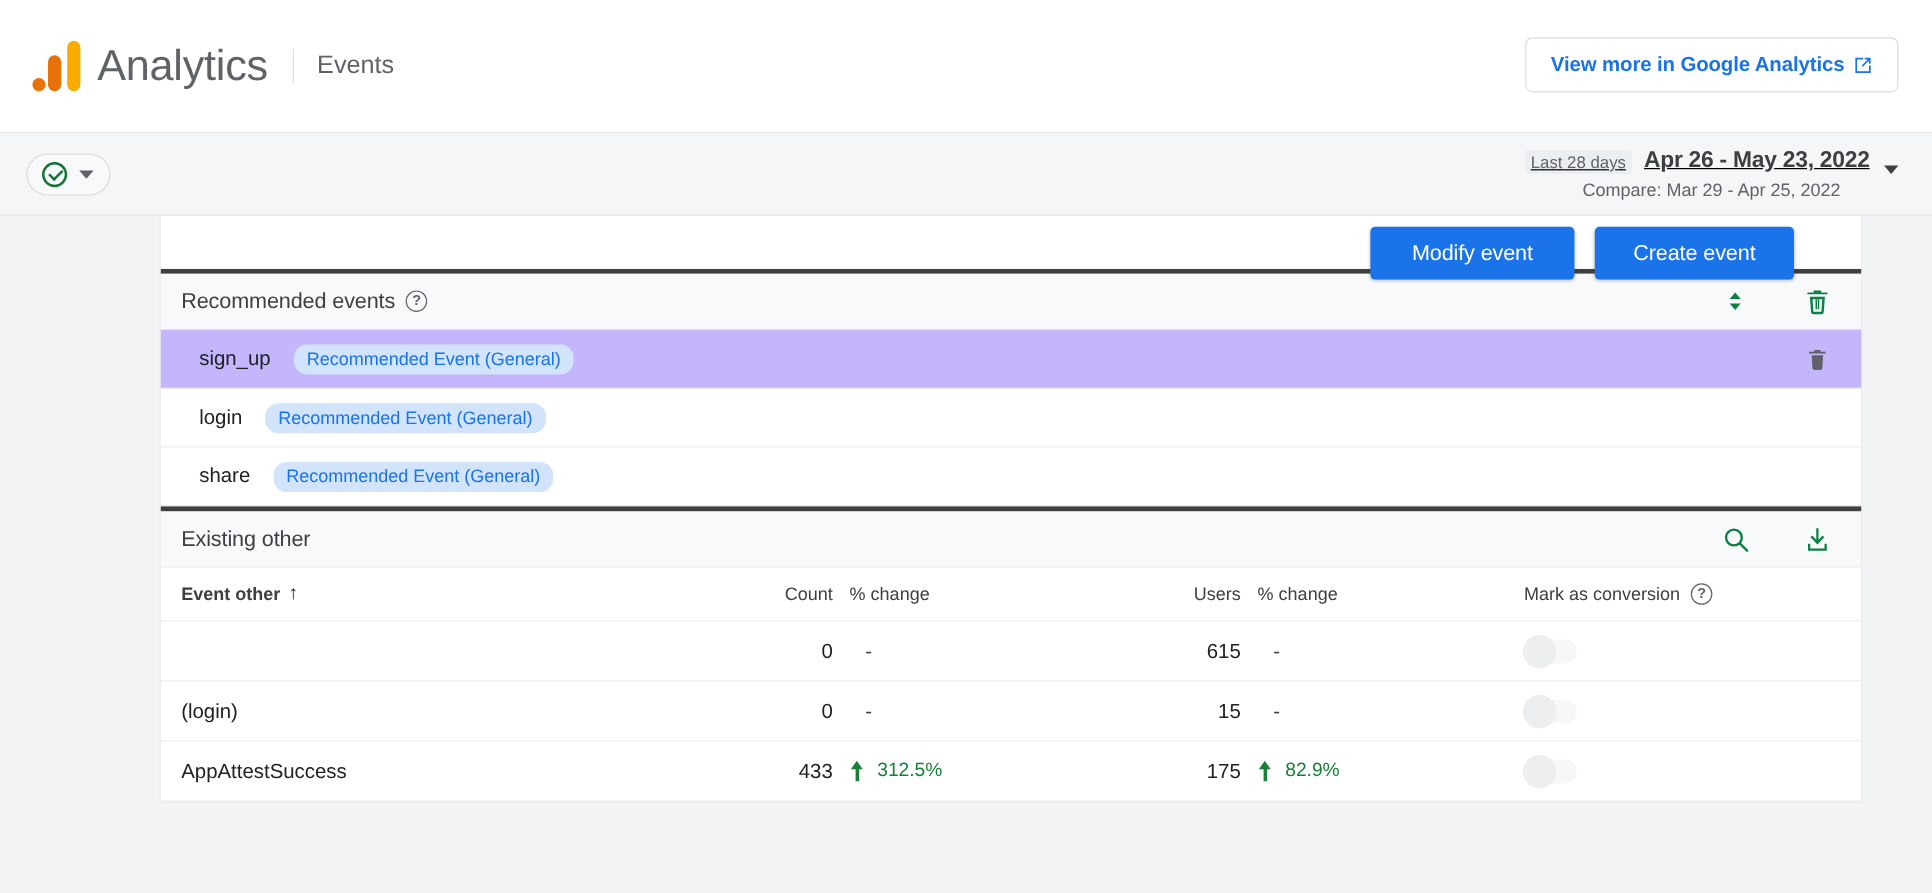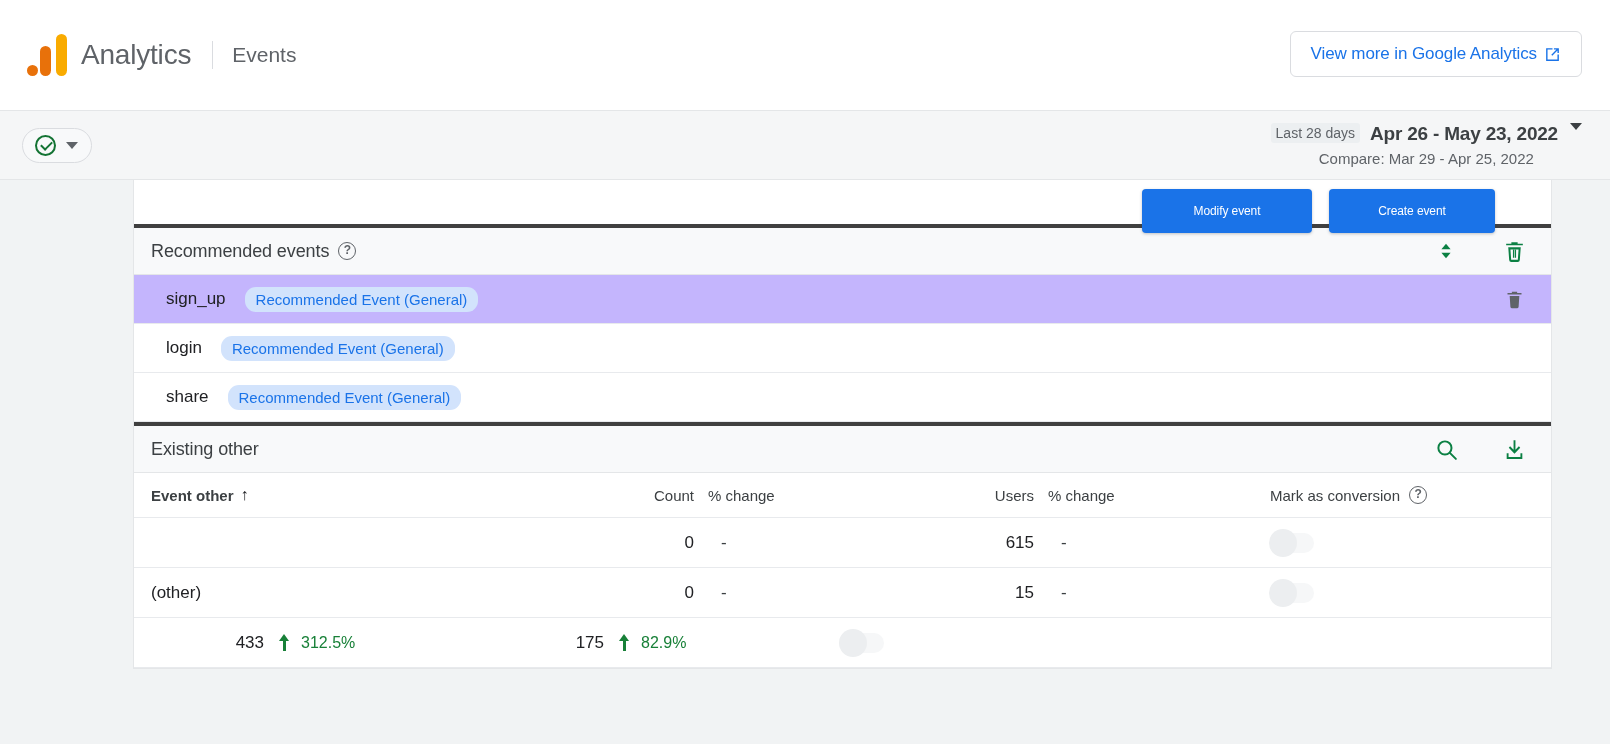--- a/index.html
+++ b/index.html
@@ -37,21 +37,21 @@
     position: absolute; left: 13px; top: 12px;
     width: 11px; height: 30px; border-radius: 5.5px;
     background: #e8710a;
   }
   .ga-logo .dot {
     position: absolute; left: 0; bottom: 0;
     width: 11px; height: 11px; border-radius: 50%;
     background: #e8710a;
   }
   .brand-name {
-    font-size: 28px;
+    font-size: 36px;
     color: #5f6368;
     letter-spacing: -0.2px;
   }
   .brand-sep {
     width: 1px; height: 28px;
     background: #dadce0;
     margin: 0 19px 0 21px;
   }
   .brand-page {
     font-size: 21px;
@@ -61,21 +61,21 @@
     position: absolute;
     right: 28px;
     top: 31px;
     height: 46px;
     padding: 0 20px;
     border: 1px solid #dadce0;
     border-radius: 6px;
     background: #fff;
     color: #1a73e8;
     font-size: 17px;
-    font-weight: normal;
+    font-weight: bold;
     font-family: "Liberation Sans", sans-serif;
     display: flex;
     align-items: center;
     gap: 7px;
     cursor: pointer;
     letter-spacing: -0.1px;
   }
 
   
   .datebar {
@@ -122,23 +122,24 @@
     border-top: 7px solid #5f6368;
   }
   .date-area {
     position: absolute;
     right: 28px;
     top: 12px;
     text-align: right;
   }
   .date-row {
     display: flex;
-    align-items: flex-start;
+    align-items: flex-end;
     justify-content: flex-end;
     gap: 10px;
+    text-decoration: underline;
   }
   .date-chip {
     font-size: 14px;
     color: #5f6368;
     background: #eceff1;
     padding: 2px 5px;
     border-radius: 3px;
   }
   .date-main {
     font-size: 19px;
@@ -181,21 +182,21 @@
     position: relative;
   }
   .blue-btn {
     position: absolute;
     top: 10px;
     height: 44px;
     background: #1a73e8;
     color: #fff;
     border: none;
     border-radius: 4px;
-    font-size: 12px;
+    font-size: 18px;
     font-family: "Liberation Sans", sans-serif;
     cursor: pointer;
     box-shadow: 0 1px 3px rgba(60,64,67,0.3);
     letter-spacing: -0.1px;
     padding: 0 18px;
   }
   .btn-modify { left: 1008px; width: 170px; }
   .btn-create { left: 1195px; width: 166px; }
 
   .section-header {
@@ -481,38 +482,39 @@
         <span class="dash">-</span>
       </div>
       <div class="td-conv">
         <span class="toggle">
             <span class="knob"></span>
           </span>
       </div>
     </div>
 
     <div class="trow">
-      <div class="td-name">(other)</div>
+      <div class="td-name">(login)</div>
       <div class="td-count">0</div>
       <div class="td-pct">
         <span class="dash">-</span>
       </div>
       <div class="td-users">15</div>
       <div class="td-pct">
         <span class="dash">-</span>
       </div>
       <div class="td-conv">
         <span class="toggle">
             <span class="knob"></span>
           </span>
       </div>
     </div>
 
 
     <div class="trow">
+      <div class="td-name">AppAttestSuccess</div>
       <div class="td-count">433</div>
       <div class="td-pct">
         <span class="arrow-up"></span>
         <span class="pct-val">312.5%</span>
       </div>
       <div class="td-users">175</div>
       <div class="td-pct">
         <span class="arrow-up"></span>
         <span class="pct-val">82.9%</span>
       </div>

